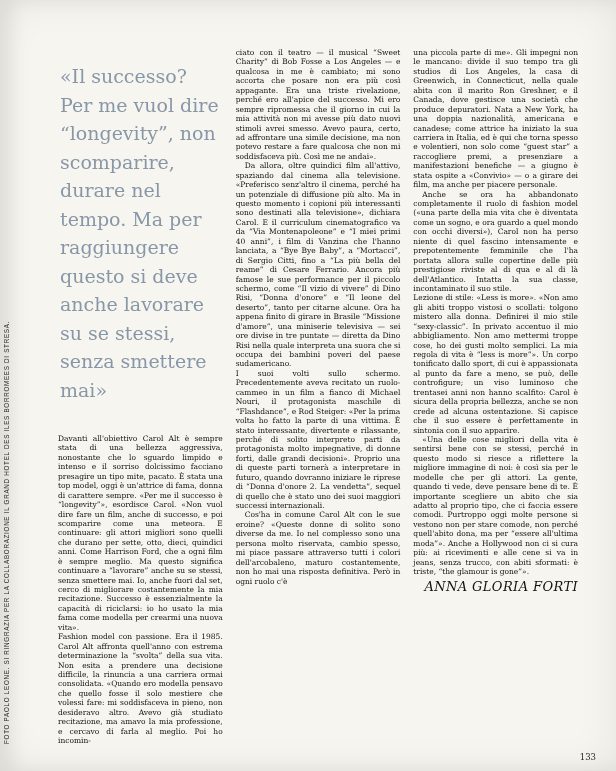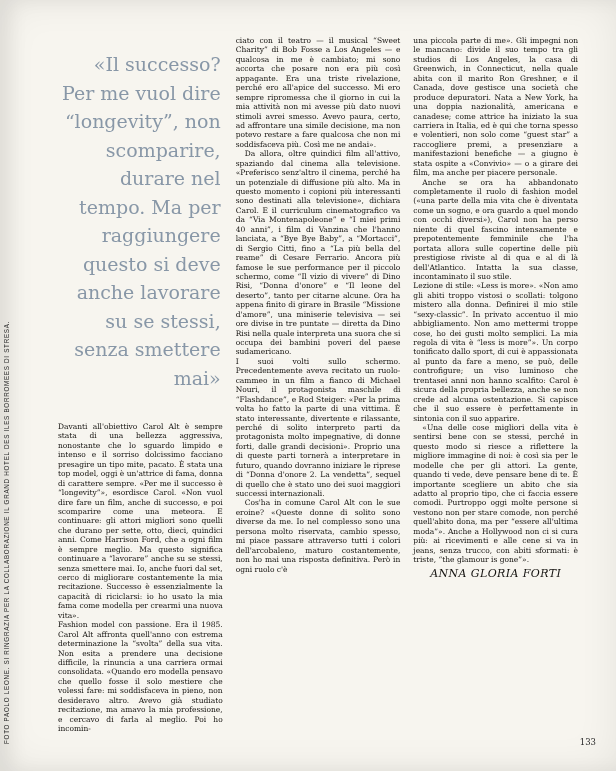--- a/index.html
+++ b/index.html
@@ -39,50 +39,51 @@
     display: flex;
     gap: 13px;
   }
   .col {
     flex: 1 1 0;
     min-width: 0;
     text-align: justify;
     font-size: 7.5px;
     line-height: 1.26;
     color: #151310;
+    margin-top: 12px;
   }
   .pullquote {
     font-size: 19px;
     line-height: 1.5;
     color: #8897a7;
-    text-align: right;
+    text-align: left;
     margin: 14px 2px 30px 2px;
     font-family: "DejaVu Serif", serif;
   }
   .col p {
     margin: 0;
   }
   .col p.indent {
     text-indent: 9px;
   }
   .lead {
     font-weight: normal;
   }
   .byline {
-    text-align: center;
+    text-align: right;
     font-style: italic;
-    font-size: 11px;
+    font-size: 13px;
     letter-spacing: 0.4px;
     margin-top: 2px;
     color: #151310;
   }
   .pagenum {
     position: absolute;
     right: 20px;
-    bottom: 24px;
+    bottom: 9px;
     font-size: 8.5px;
     color: #2a2a2a;
   }
 </style>
 </head>
 <body>
 
 <div class="page">
 
   <div class="credit">FOTO PAOLO LEONE. SI RINGRAZIA PER LA COLLABORAZIONE IL GRAND HOTEL DES ILES BORROMEES DI STRESA.</div>

